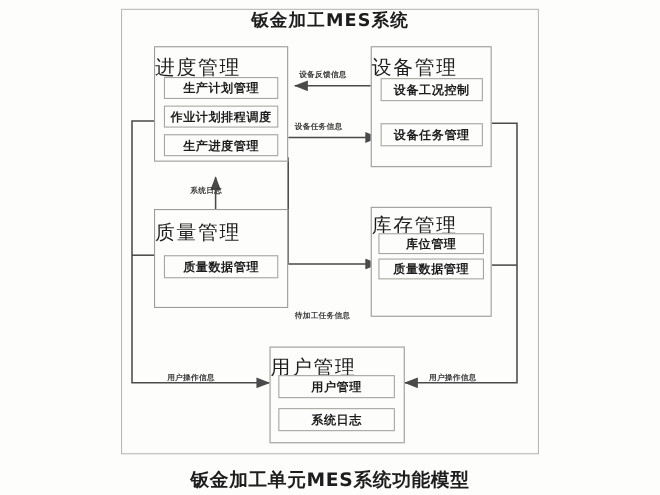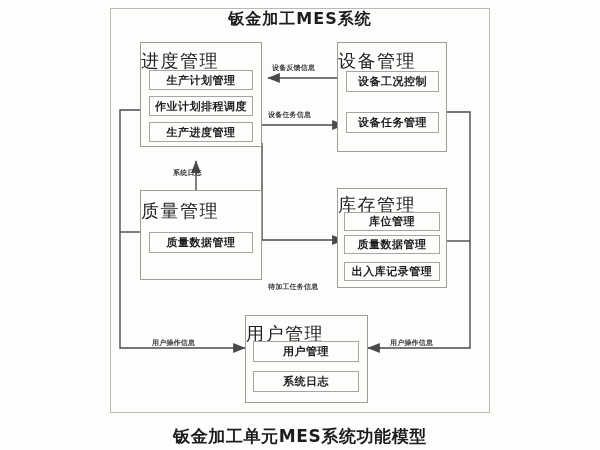--- a/index.html
+++ b/index.html
@@ -130,21 +130,20 @@
   <div class="module" style="left:140px;top:190px;width:122px;height:90px;">
     <div class="module-title" style="top:8px;">质量管理</div>
   </div>
   <div class="sub" style="left:149px;top:232px;width:104px;height:21px;">质量数据管理</div>
 
   <div class="module" style="left:337px;top:188px;width:110px;height:100px;">
     <div class="module-title" style="top:4px;">库存管理</div>
   </div>
   <div class="sub" style="left:344px;top:212px;width:96px;height:19px;">库位管理</div>
   <div class="sub" style="left:344px;top:235px;width:96px;height:19px;">质量数据管理</div>
-  <div class="sub" style="left:344px;top:262px;width:96px;height:19px;">出入库记录管理</div>
 
   <div class="module" style="left:245px;top:315px;width:123px;height:88px;">
     <div class="module-title" style="top:6px;">用户管理</div>
   </div>
   <div class="sub" style="left:253px;top:341px;width:106px;height:21px;">用户管理</div>
   <div class="sub" style="left:253px;top:371px;width:106px;height:21px;">系统日志</div>
 
   <div class="edge-label" style="left:272px;top:63px;">设备反馈信息</div>
   <div class="edge-label" style="left:268px;top:110px;">设备任务信息</div>
   <div class="edge-label" style="left:173px;top:168px;">系统日志</div>

